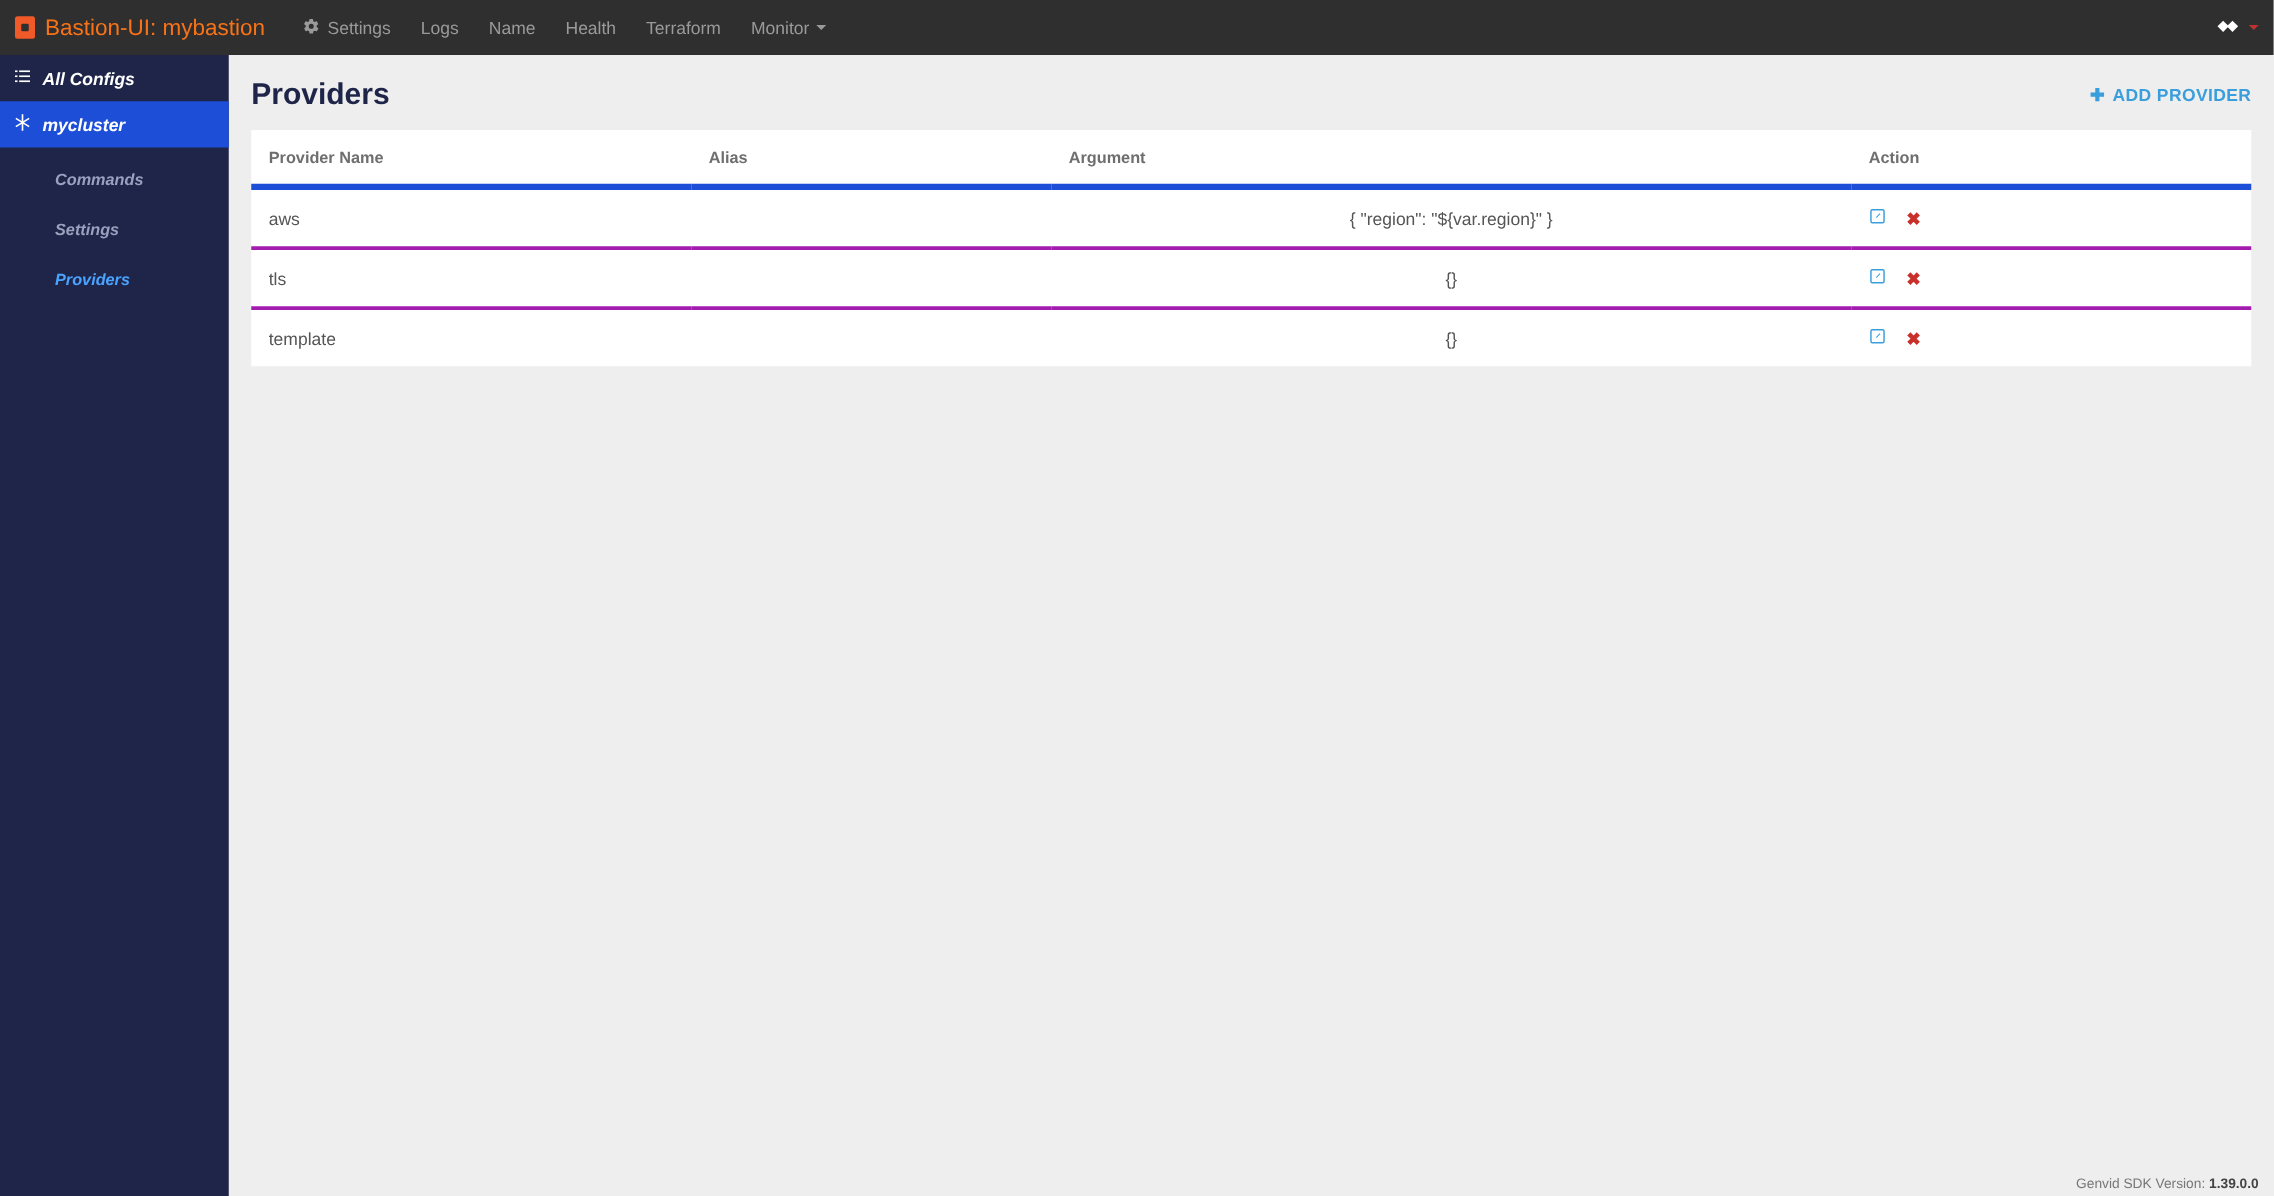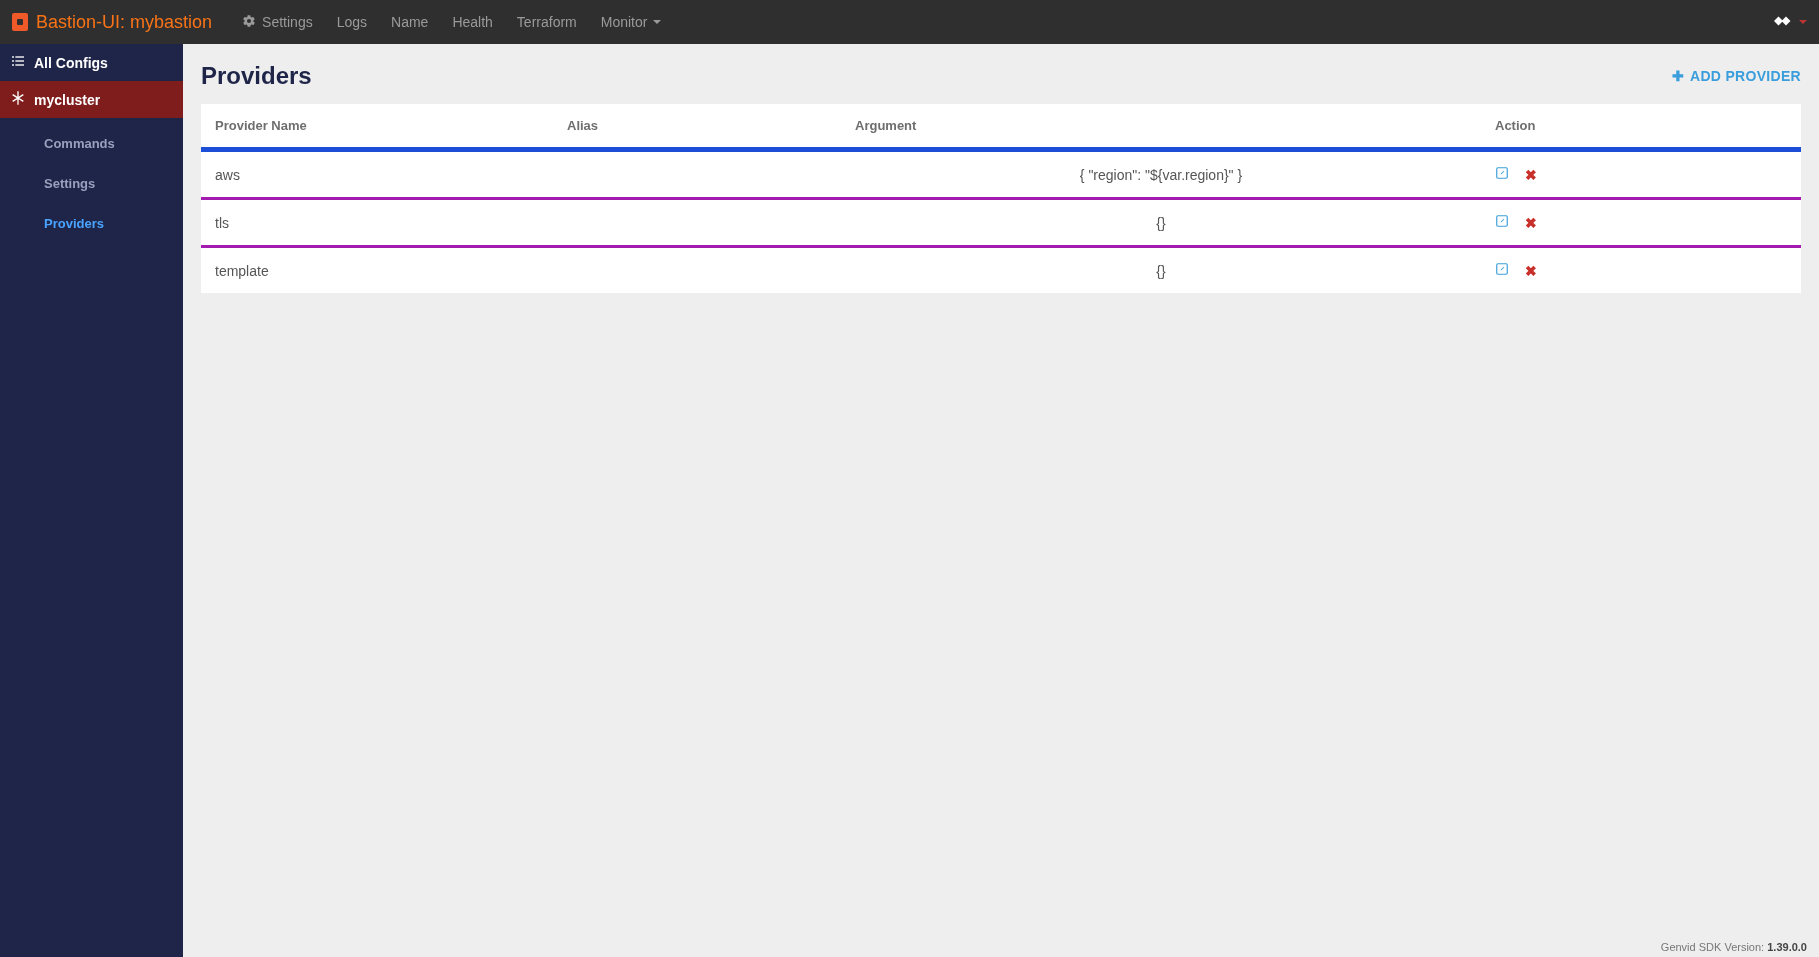--- a/index.html
+++ b/index.html
@@ -77,29 +77,30 @@
     display: flex;
     height: calc(100% - 44px);
   }
 
   
   .sidebar {
     width: 183px;
     background: #1f2548;
     color: #fff;
     font-size: 14px;
+    font-style: italic;
   }
   .sb-item {
     display:flex; align-items:center; gap:8px;
     padding: 9px 10px;
     color: #fff;
     cursor:pointer;
   }
   .sb-item.active {
-    background: #7f1d1d;
+    background: #1d4ed8;
   }
   .sb-icon { width:16px;height:16px;flex-shrink:0; }
   .sb-sub {
     padding: 18px 10px 7px 44px;
     color: #9aa0bd;
     cursor:pointer;
     font-size:13px;
   }
   .sb-sub.active { color: #4aa3ff; }
   .sb-item span, .sb-sub span { font-weight:600; }

